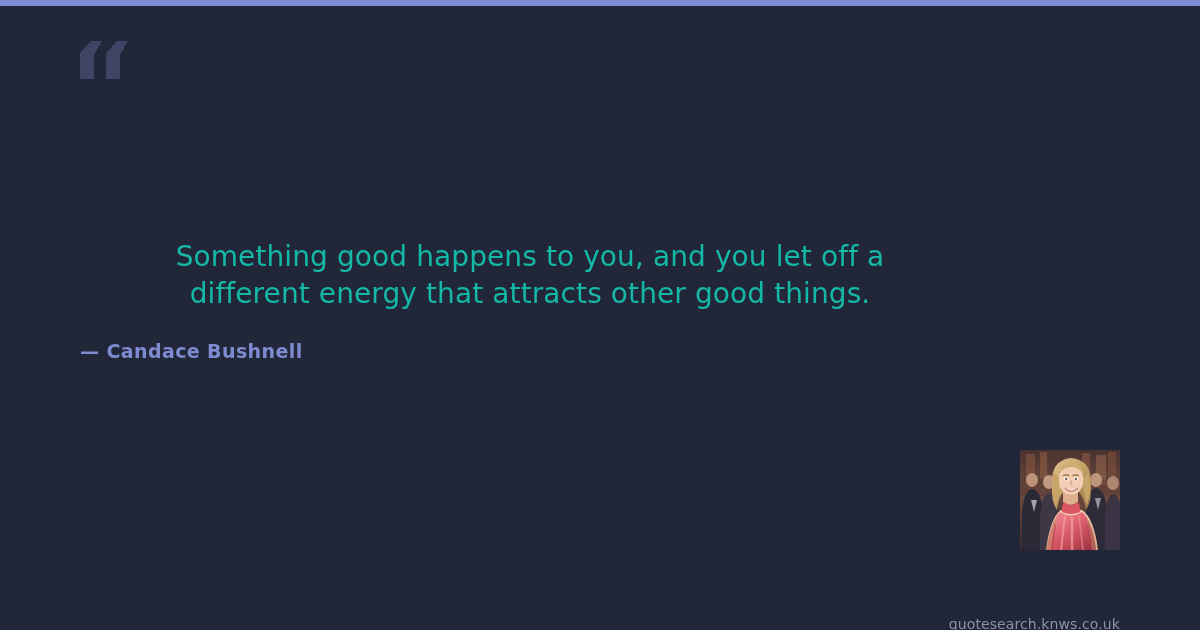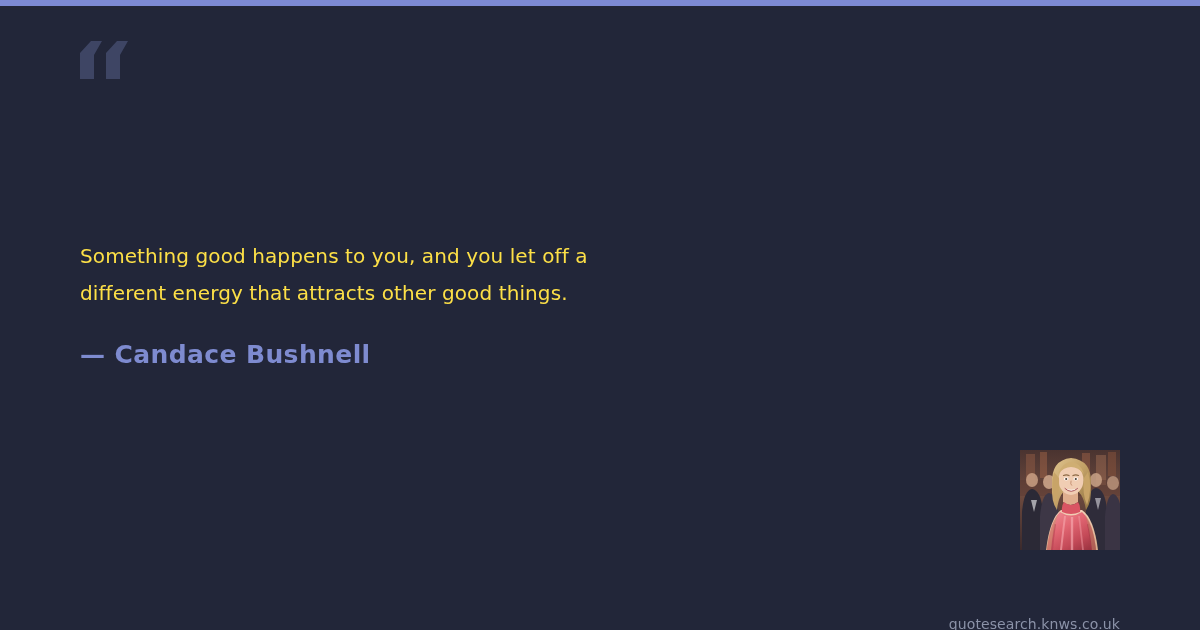--- a/index.html
+++ b/index.html
@@ -45,37 +45,38 @@
 
   
   .quote-block {
     position: absolute;
     left: 80px;
     top: 238px;
     width: 900px;
   }
   .quote-text {
     margin: 0;
-    color: #fde047;
-    font-family: "DejaVu Sans", sans-serif;
-    font-size: 20px;
+    color: #14b8a6;
+    font-family: "DejaVu Sans", sans-serif;
+    font-size: 28px;
     font-weight: 400;
     line-height: 37px;
     letter-spacing: 0.1px;
     white-space: pre-line;
+    text-align: center;
   }
 
   
   .attribution {
     position: absolute;
     left: 80px;
     top: 340px;
     color: #7e8bd0;
     font-family: "DejaVu Sans", sans-serif;
-    font-size: 25px;
+    font-size: 19px;
     font-weight: 700;
     letter-spacing: 0.4px;
     white-space: nowrap;
   }
 
   
   .author-photo {
     position: absolute;
     left: 1020px;
     top: 450px;

